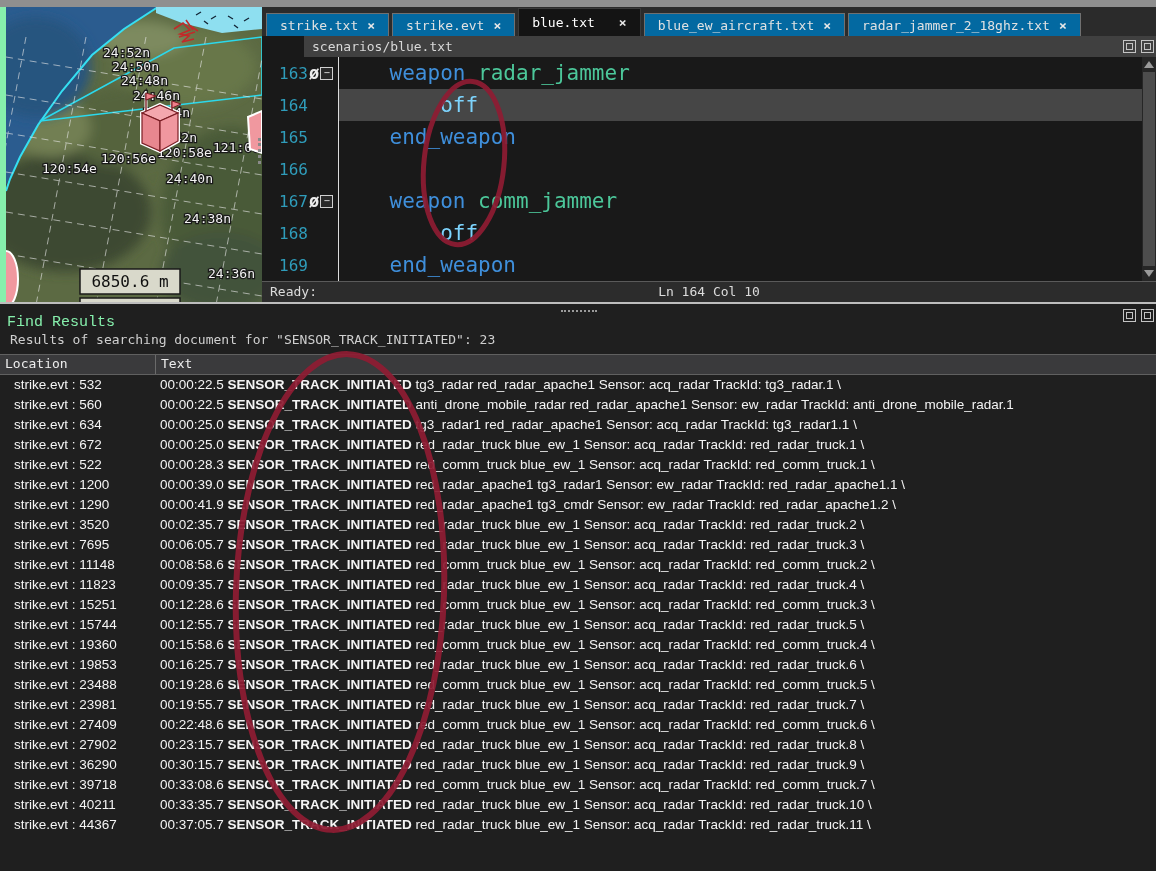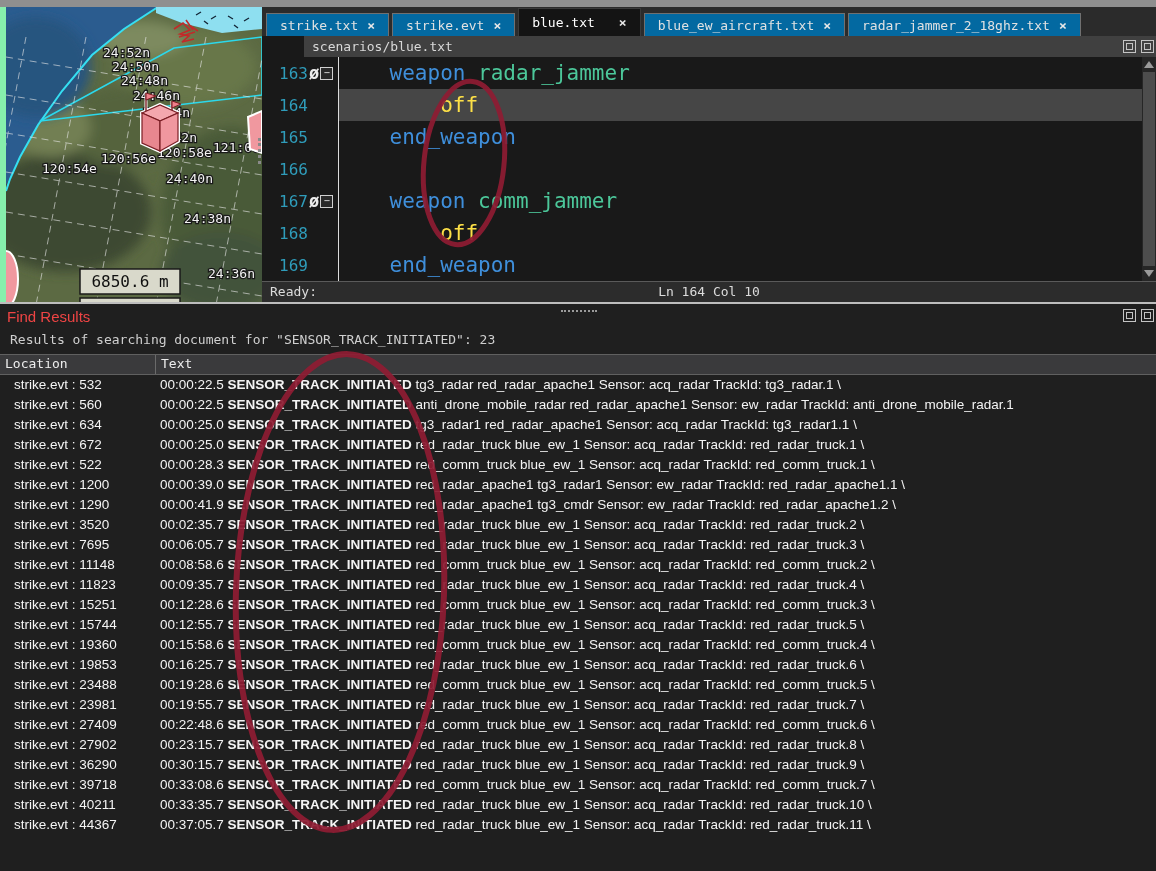--- a/index.html
+++ b/index.html
@@ -28,37 +28,37 @@
   .code-wrap{position:absolute;top:50px;left:0;right:0;height:224px;background:#191919;}
   .line{height:32px;display:flex;align-items:center;}
   .gutter{width:76px;flex:none;display:flex;align-items:center;height:100%;}
   .num{width:46px;text-align:right;color:#2f9cba;font-size:16px;}
   .eye{color:#ececec;font-size:17px;font-weight:bold;margin-left:1px;line-height:1;}
   .fold{width:11px;height:11px;border:1px solid #d0d0d0;background:#2a2a2a;color:#e0e0e0;font-size:10px;line-height:9px;text-align:center;margin-left:1px;flex:none;}
   .codecol{flex:1;border-left:1px solid #dcdcdc;height:100%;display:flex;align-items:center;font-size:21px;white-space:pre;margin-right:14px;}
   .line.current .codecol{background:#464646;}
   .tk-kw{color:#3f8fdb;}
   .tk-ty{color:#4cc79a;}
-  .tk-val{color:#fde047;}
+  .tk-val{color:#7dd3fc;}
   .vscroll{position:absolute;top:50px;right:0;width:14px;height:224px;background:#262626;}
   .arr{position:absolute;left:2px;width:0;height:0;border-left:5px solid transparent;border-right:5px solid transparent;}
   .arr.up{top:4px;border-bottom:7px solid #9a9a9a;}
   .arr.down{bottom:4px;border-top:7px solid #9a9a9a;}
   .thumb{position:absolute;left:1px;right:1px;top:15px;bottom:15px;background:#4d4d4d;}
 
   .statusbar{position:absolute;left:0;right:0;top:274px;height:21px;background:#2c2c2c;border-top:1px solid #5a5a5a;color:#dcdcdc;font-size:13px;line-height:20px;}
   .status-left{position:absolute;left:8px;}
   .status-pos{position:absolute;left:0;right:0;text-align:center;}
 
   .splitline{position:absolute;top:302px;left:0;width:1156px;height:2px;background:#bdbdbd;}
 
   
   .fr{position:absolute;top:304px;left:0;width:1156px;bottom:0;background:#1f1f1f;}
   .fr-grip{position:absolute;top:6px;left:561px;width:36px;height:0;border-top:2px dotted #9a9a9a;}
-  .fr-title{position:absolute;top:4px;left:7px;font-family:Liberation Sans, sans-serif;font-size:15px;color:#ef4444;}
+  .fr-title{position:absolute;top:10px;left:7px;font-family:Liberation Mono, monospace;font-size:15px;color:#86efac;}
   .fr-sub{position:absolute;top:28px;left:10px;font-size:13px;color:#cfcfcf;white-space:pre;}
   .fr-headrow{position:absolute;top:50px;left:0;right:0;height:19px;background:#3a3a3c;border-top:1px solid #606060;border-bottom:1px solid #606060;color:#ededed;font-size:13px;line-height:18px;padding-left:31px;}
   .fr-h-loc{position:absolute;left:5px;}
   .fr-h-text{position:absolute;left:161px;}
   .fr-h-div{position:absolute;left:155px;top:0;bottom:0;width:1px;background:#6a6a6a;}
   .fr-body{position:absolute;top:71px;left:0;right:0;bottom:0;overflow:hidden;}
   .fr-row{height:20px;display:flex;font-family:"Liberation Sans",sans-serif;font-size:13.5px;color:#f4f4f4;white-space:pre;}
   .fr-loc{width:146px;flex:none;padding-left:14px;line-height:20px;overflow:hidden;}
   .fr-text{flex:1;line-height:20px;overflow:hidden;}
   .fr-text b{font-weight:bold;}

